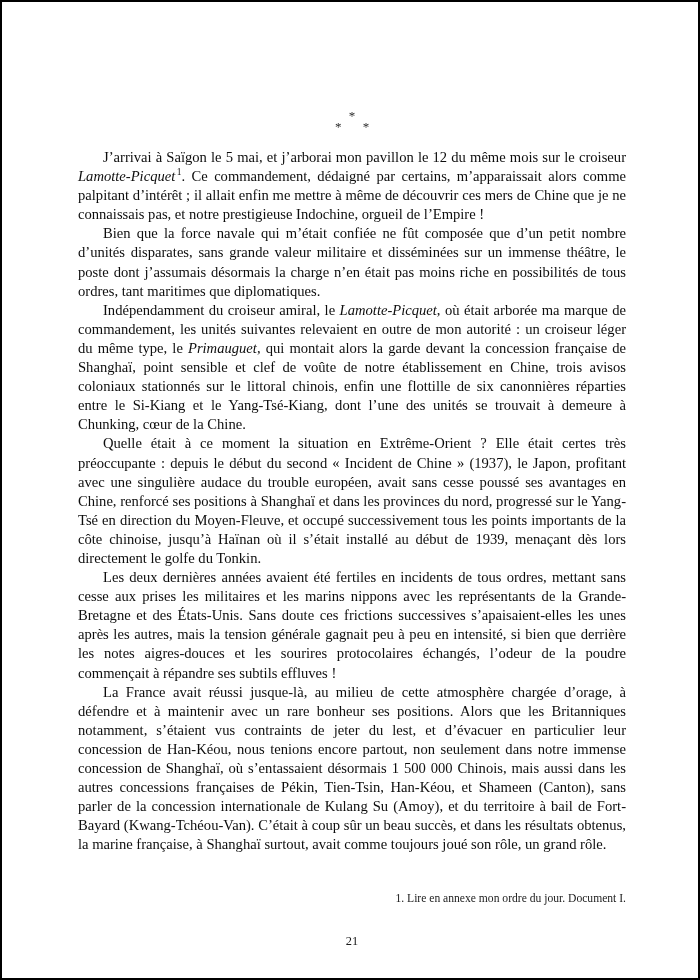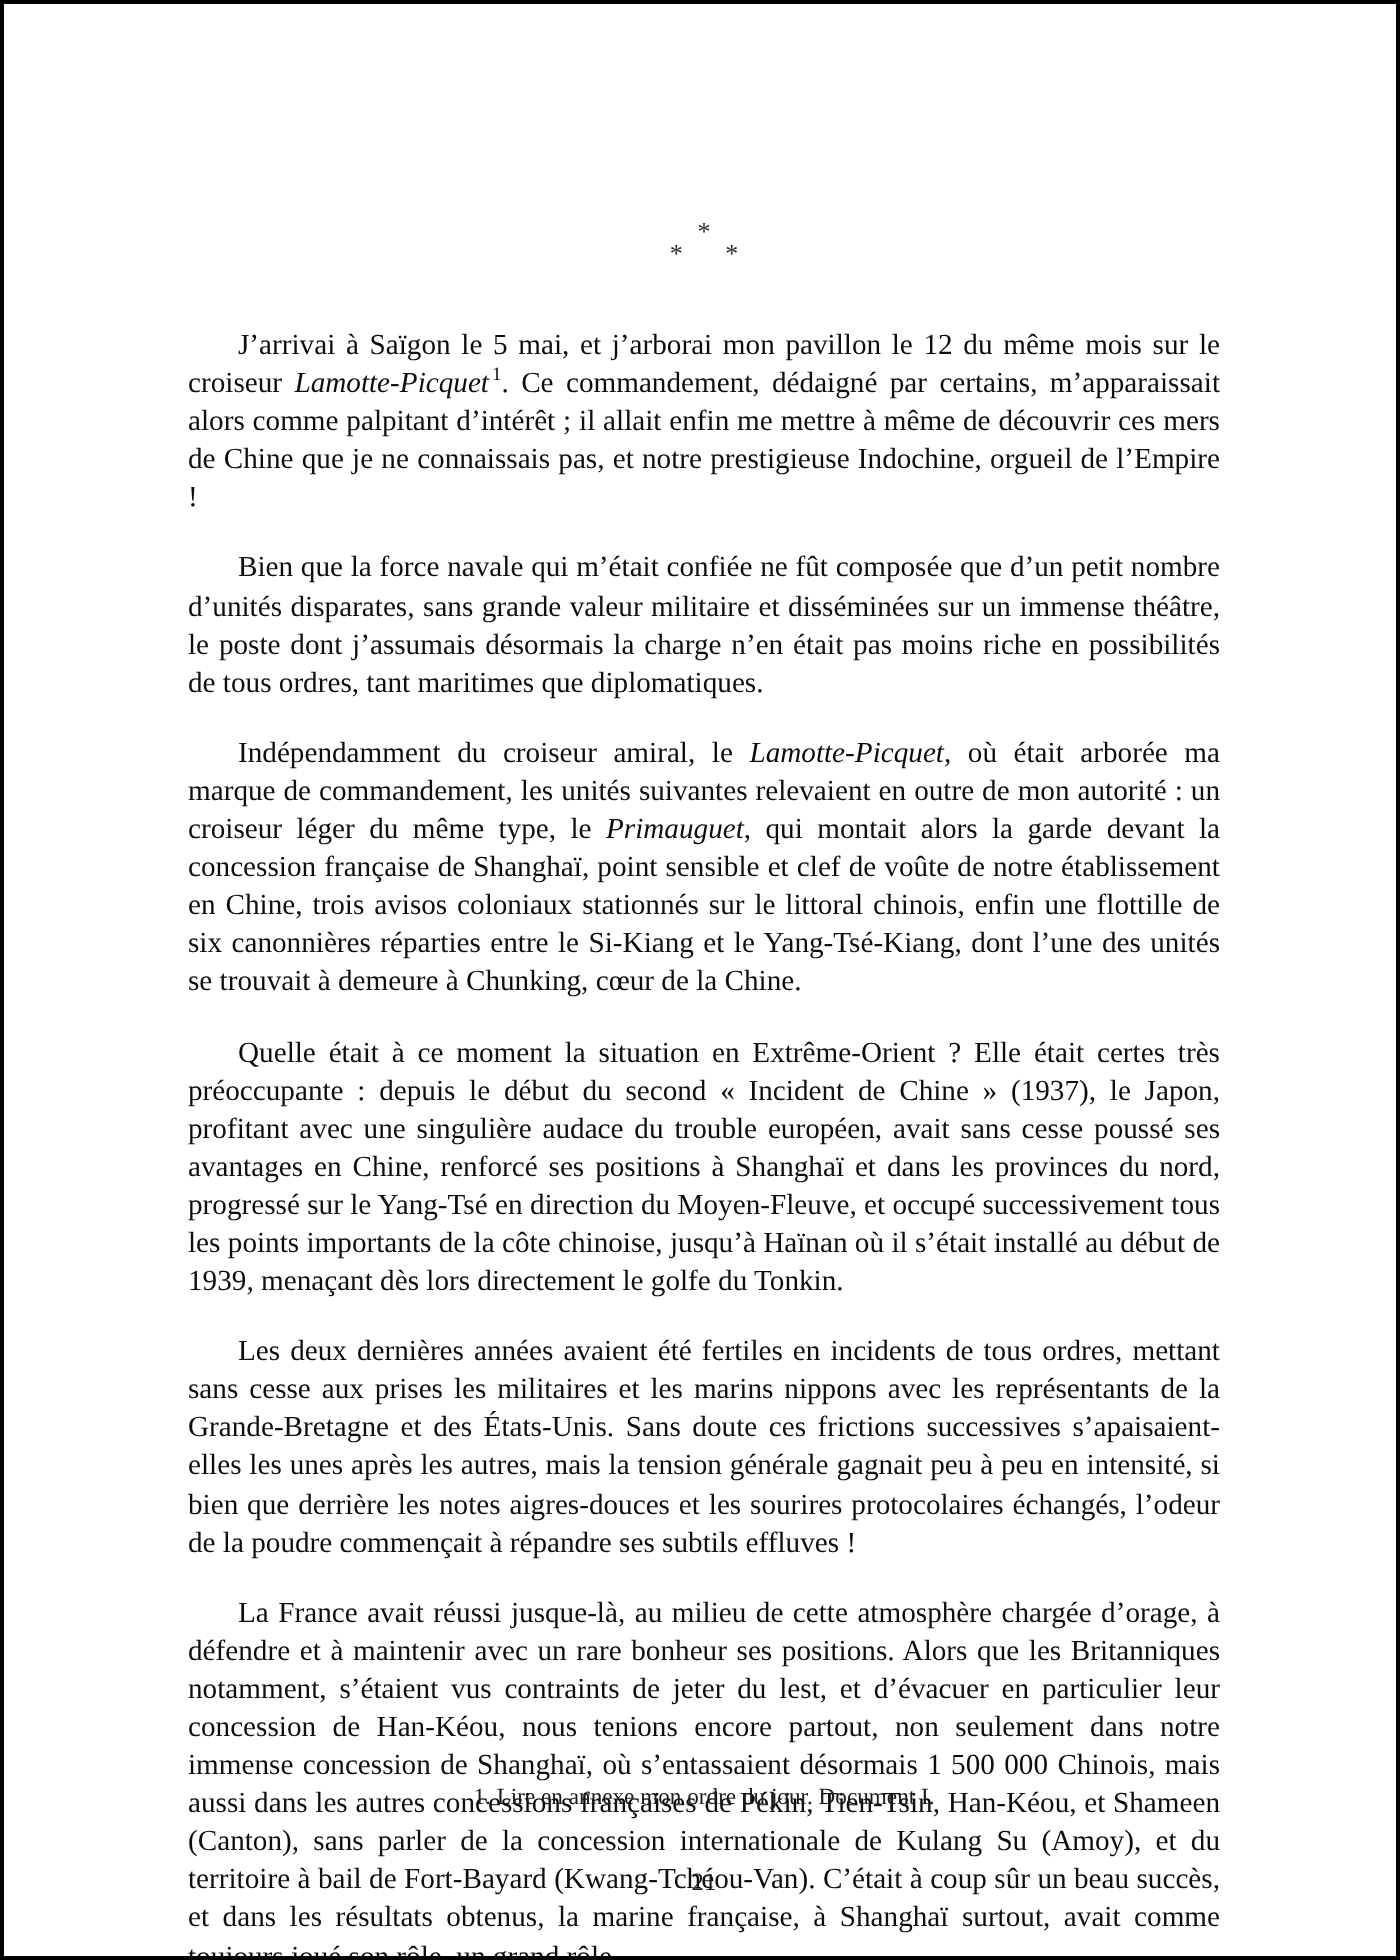--- a/index.html
+++ b/index.html
@@ -50,21 +50,21 @@
     letter-spacing: 9px;
     text-indent: 9px;
   }
   .body-text {
     position: absolute;
     top: 146px;
     left: 0;
     width: 548px;
   }
   p.para {
-    margin: 16px;
+    margin: 0;
     padding: 0;
     font-size: 14.6px;
     line-height: 19.1px;
     text-align: justify;
     text-justify: inter-word;
     text-indent: 25px;
     hyphens: none;
     font-family: Liberation Serif, serif;
     -webkit-hyphens: none;
   }
@@ -77,21 +77,21 @@
     line-height: 0;
     padding-left: 1.5px;
   }
   .footnote {
     position: absolute;
     top: 890px;
     left: 76px;
     width: 548px;
     font-size: 11.6px;
     line-height: 14px;
-    text-align: center;
+    text-align: right;
     color: #1a1a1a;
   }
   .folio {
     position: absolute;
     top: 932px;
     left: 0;
     width: 700px;
     text-align: center;
     font-size: 12.4px;
     color: #1a1a1a;

